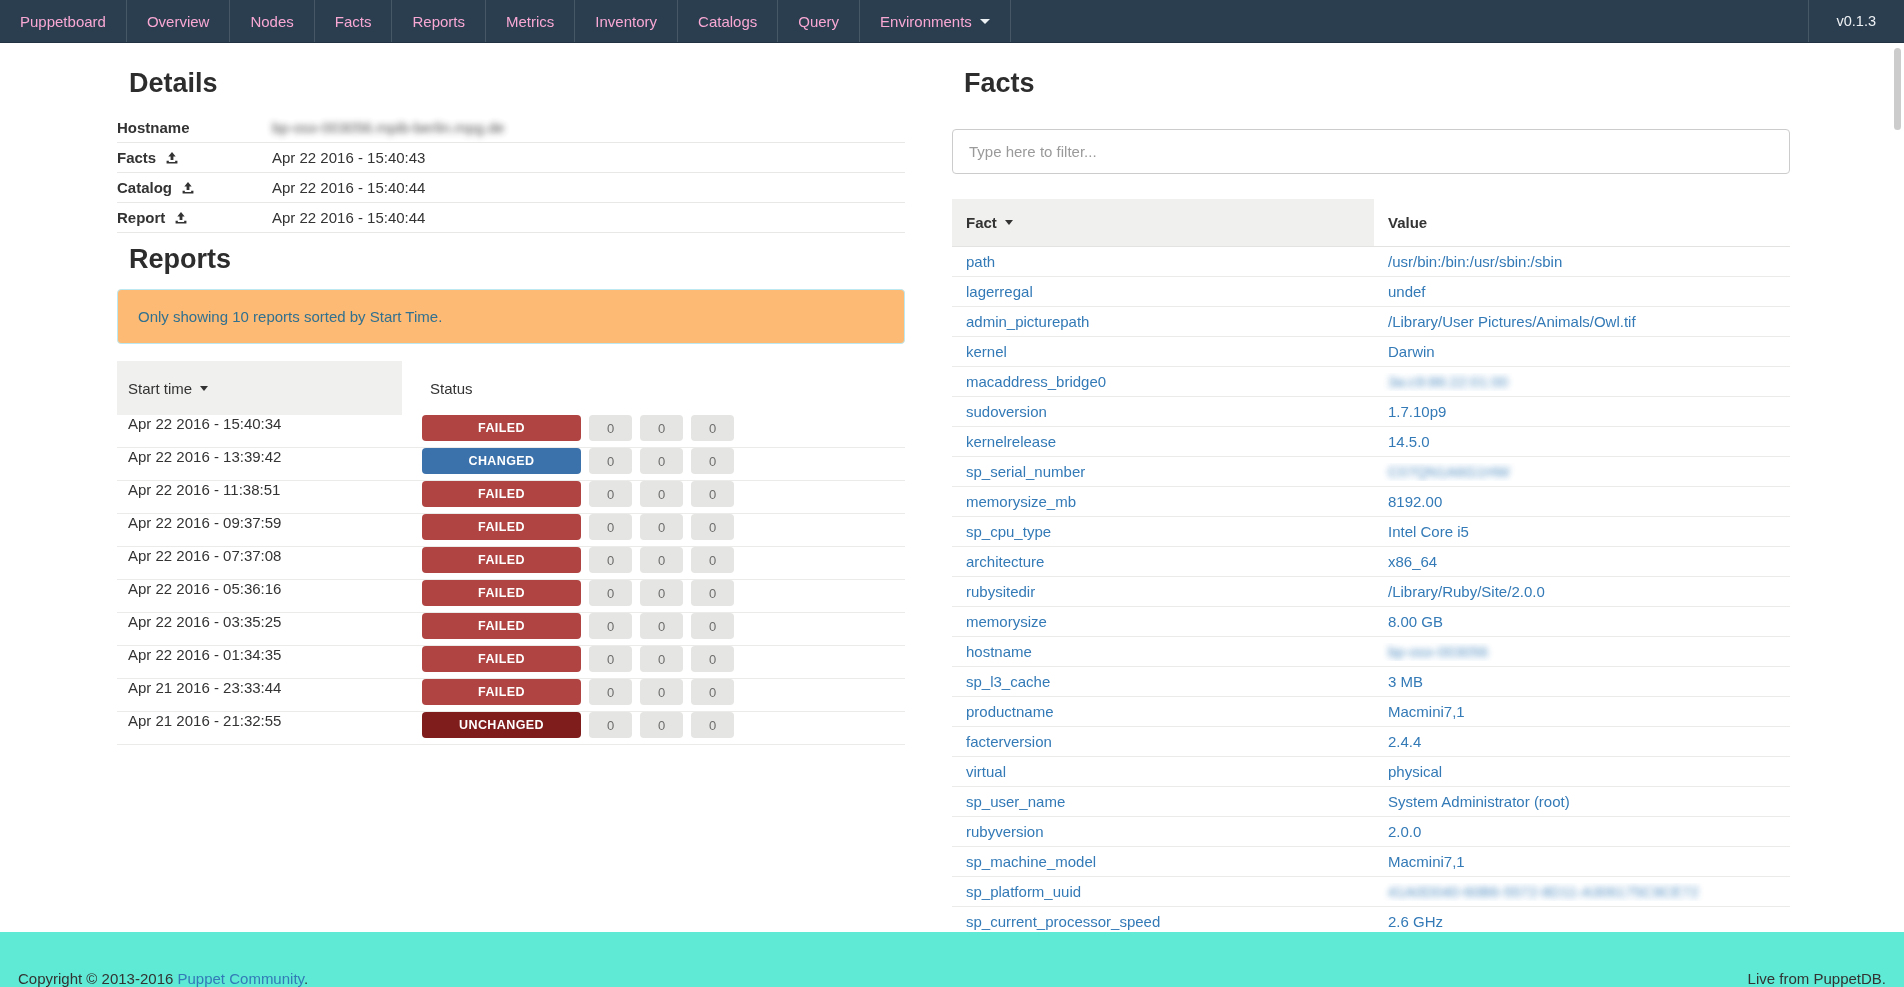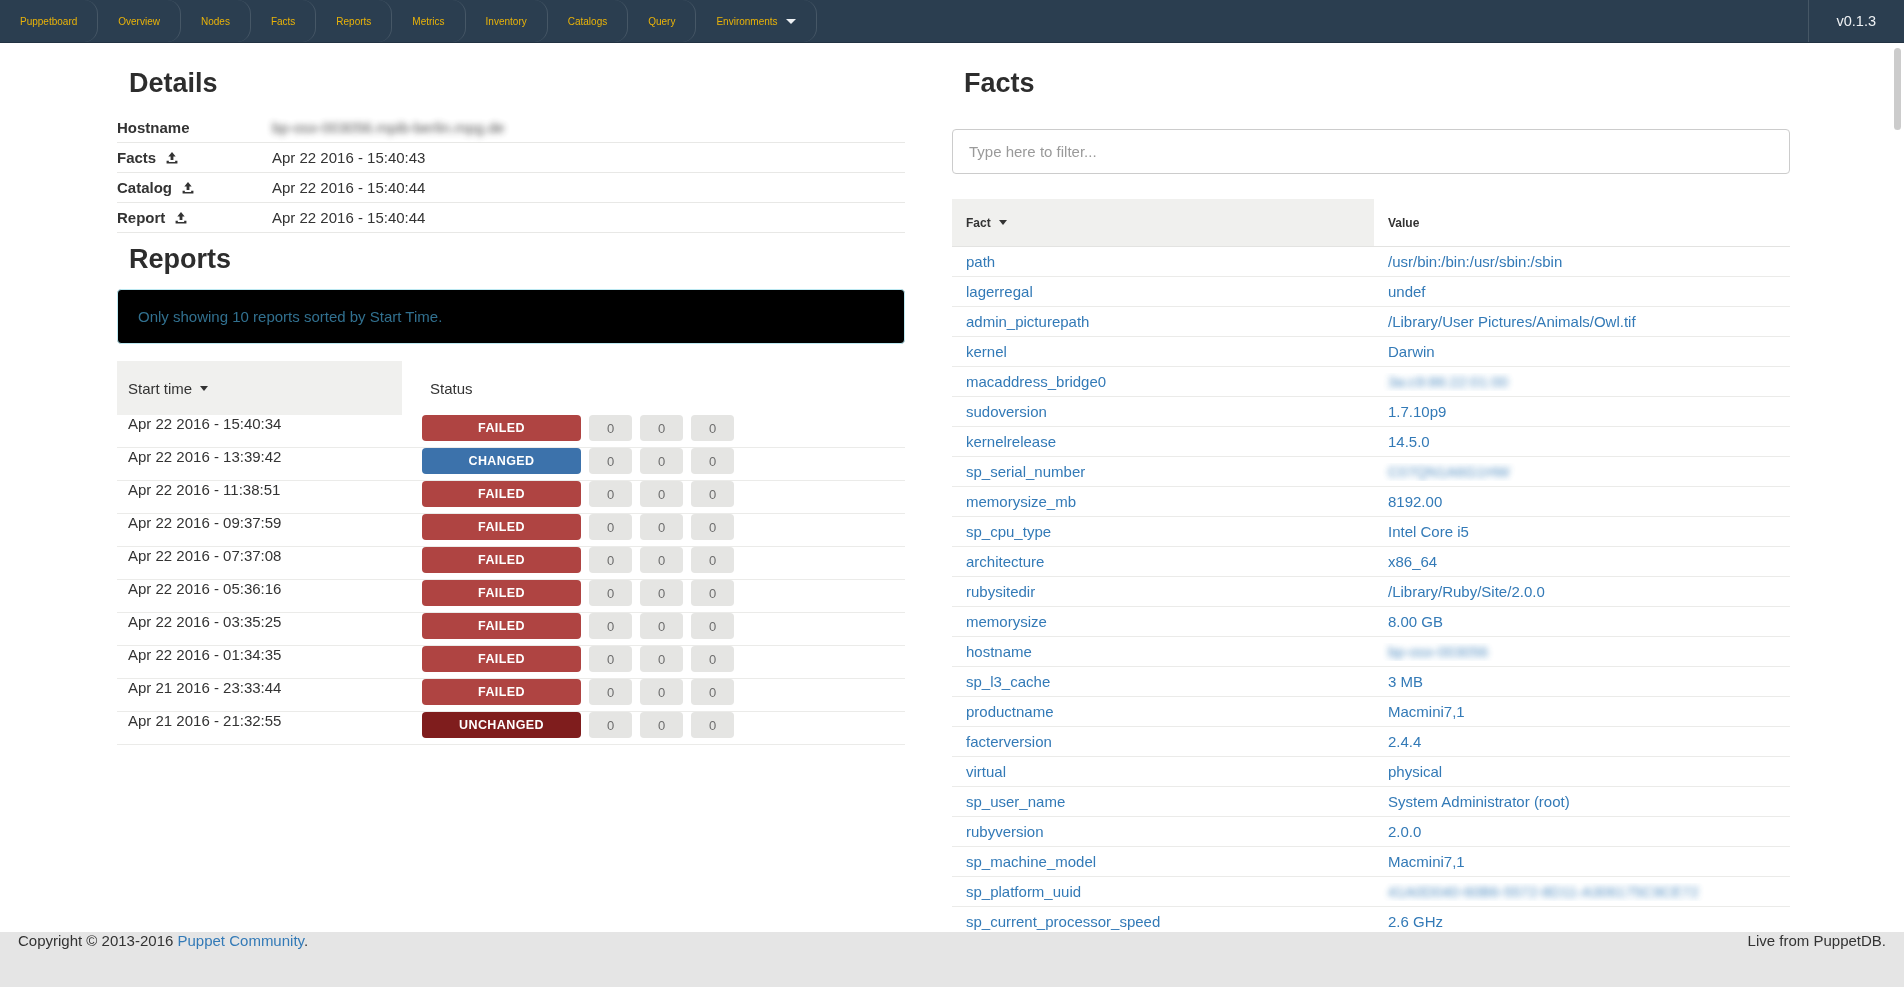--- a/index.html
+++ b/index.html
@@ -5,22 +5,22 @@
   * { box-sizing: border-box; margin: 0; padding: 0; }
   html,body { width:1904px; height:987px; overflow:hidden; background:#fff;
     font-family:"Liberation Sans", sans-serif; color:#333; }
 
   
   .navbar { position:absolute; left:0; top:0; width:1904px; height:43px;
     background:#2b3e50; display:flex; justify-content:space-between;
     border-bottom:1px solid #223242; }
   .nav-left { display:flex; height:100%; }
   .nav-item, .nav-brand { display:flex; align-items:center; height:100%;
-    padding:0 20px; color:#eab308; font-size:10px; text-decoration:none;
-    border-right:1px solid rgba(255,255,255,0.13); cursor:pointer; white-space:nowrap;border-radius:14px; }
+    padding:0 20px; color:#f9a8d4; font-size:15px; text-decoration:none;
+    border-right:1px solid rgba(255,255,255,0.13); cursor:pointer; white-space:nowrap; }
   .caret-down { display:inline-block; width:0; height:0; margin-left:8px;
     border-left:5px solid transparent; border-right:5px solid transparent;
     border-top:5px solid #eef1f4; }
   .nav-version { display:flex; align-items:center; padding:0 28px; color:#eef1f4;
     font-size:14.5px; border-left:1px solid rgba(255,255,255,0.13); }
 
   
   .left-col  { position:absolute; left:117px; top:43px; width:788px; }
   .right-col { position:absolute; left:952px; top:43px; width:838px; }
   h2.sec-title { font-size:27px; font-weight:700; color:#2d2d2d;
@@ -28,21 +28,21 @@
 
   
   .d-row { display:flex; height:30px; align-items:center;
     border-bottom:1px solid #e8e8e6; font-size:15px; }
   .d-label { width:155px; font-weight:700; display:flex; align-items:center; gap:9px; }
   .d-value { flex:1; }
   .blurred { filter:blur(3px); opacity:.85; }
   .upload-icon { display:inline-block; line-height:0; }
 
   
-  .notice { margin-top:12px; background:#000000; border:1px solid #bce8f1;
+  .notice { margin-top:12px; background:#fdba74; border:1px solid #bce8f1;
     border-radius:4px; color:#31708f; font-size:15px; padding:18px 20px; }
 
   
   .rep-table { margin-top:17px; }
   .rep-head { display:flex; height:54px; align-items:center; font-weight:400; font-size:15px; }
   .rep-head .c1 { width:285px; height:100%; background:#f0f0ee; display:flex;
     align-items:center; padding-left:11px; gap:8px; cursor:pointer; }
   .rep-head .c2 { padding-left:28px; }
   .sort-caret { display:inline-block; width:0; height:0;
     border-left:4.5px solid transparent; border-right:4.5px solid transparent;
@@ -60,32 +60,32 @@
   .count { width:43px; height:26px; background:#e5e5e3; border-radius:4px; color:#6e6e6e;
     font-size:13px; display:flex; align-items:center; justify-content:center; }
 
   
   .filter-input { margin-top:16px; width:838px; height:45px; border:1px solid #ccc;
     border-radius:4px; padding:0 16px; font-size:15px; color:#3b82f6;
     font-family:"Liberation Sans", sans-serif; outline:none; }
   .filter-input::placeholder { color:#9a9a9a; }
   .fact-table { margin-top:25px; }
   .fact-head { display:flex; height:48px; align-items:center; font-weight:700;
-    font-size:12px; border-bottom:1px solid #e3e3e1; }
+    font-size:15px; border-bottom:1px solid #e3e3e1; }
   .fact-head .c1 { width:422px; height:100%; background:#f0f0ee; display:flex;
     align-items:center; padding-left:14px; gap:8px; cursor:pointer; }
   .fact-head .c2 { padding-left:14px; }
   .f-row { display:flex; height:30px; align-items:center; border-bottom:1px solid #ebebe9; }
   .f-name  { width:422px; padding-left:14px; }
   .f-value { flex:1; padding-left:14px; overflow:hidden; white-space:nowrap; }
   a.lnk { color:#337ab7; text-decoration:none; font-size:15px; cursor:pointer; }
 
   
   .footer { position:absolute; left:0; top:932px; width:1904px; height:55px;
-    background:#e5e5e5; display:flex; align-items:flex-start;
+    background:#5eead4; display:flex; align-items:flex-end;
     justify-content:space-between; padding:0 18px; font-size:15px; color:#333; }
 
   
   .scroll-thumb { position:absolute; right:3px; top:48px; width:7px; height:82px;
     background:#c3c3c3; border-radius:4px; opacity:.85; }
 </style>
 </head>
 <body>
 
 <nav class="navbar">

